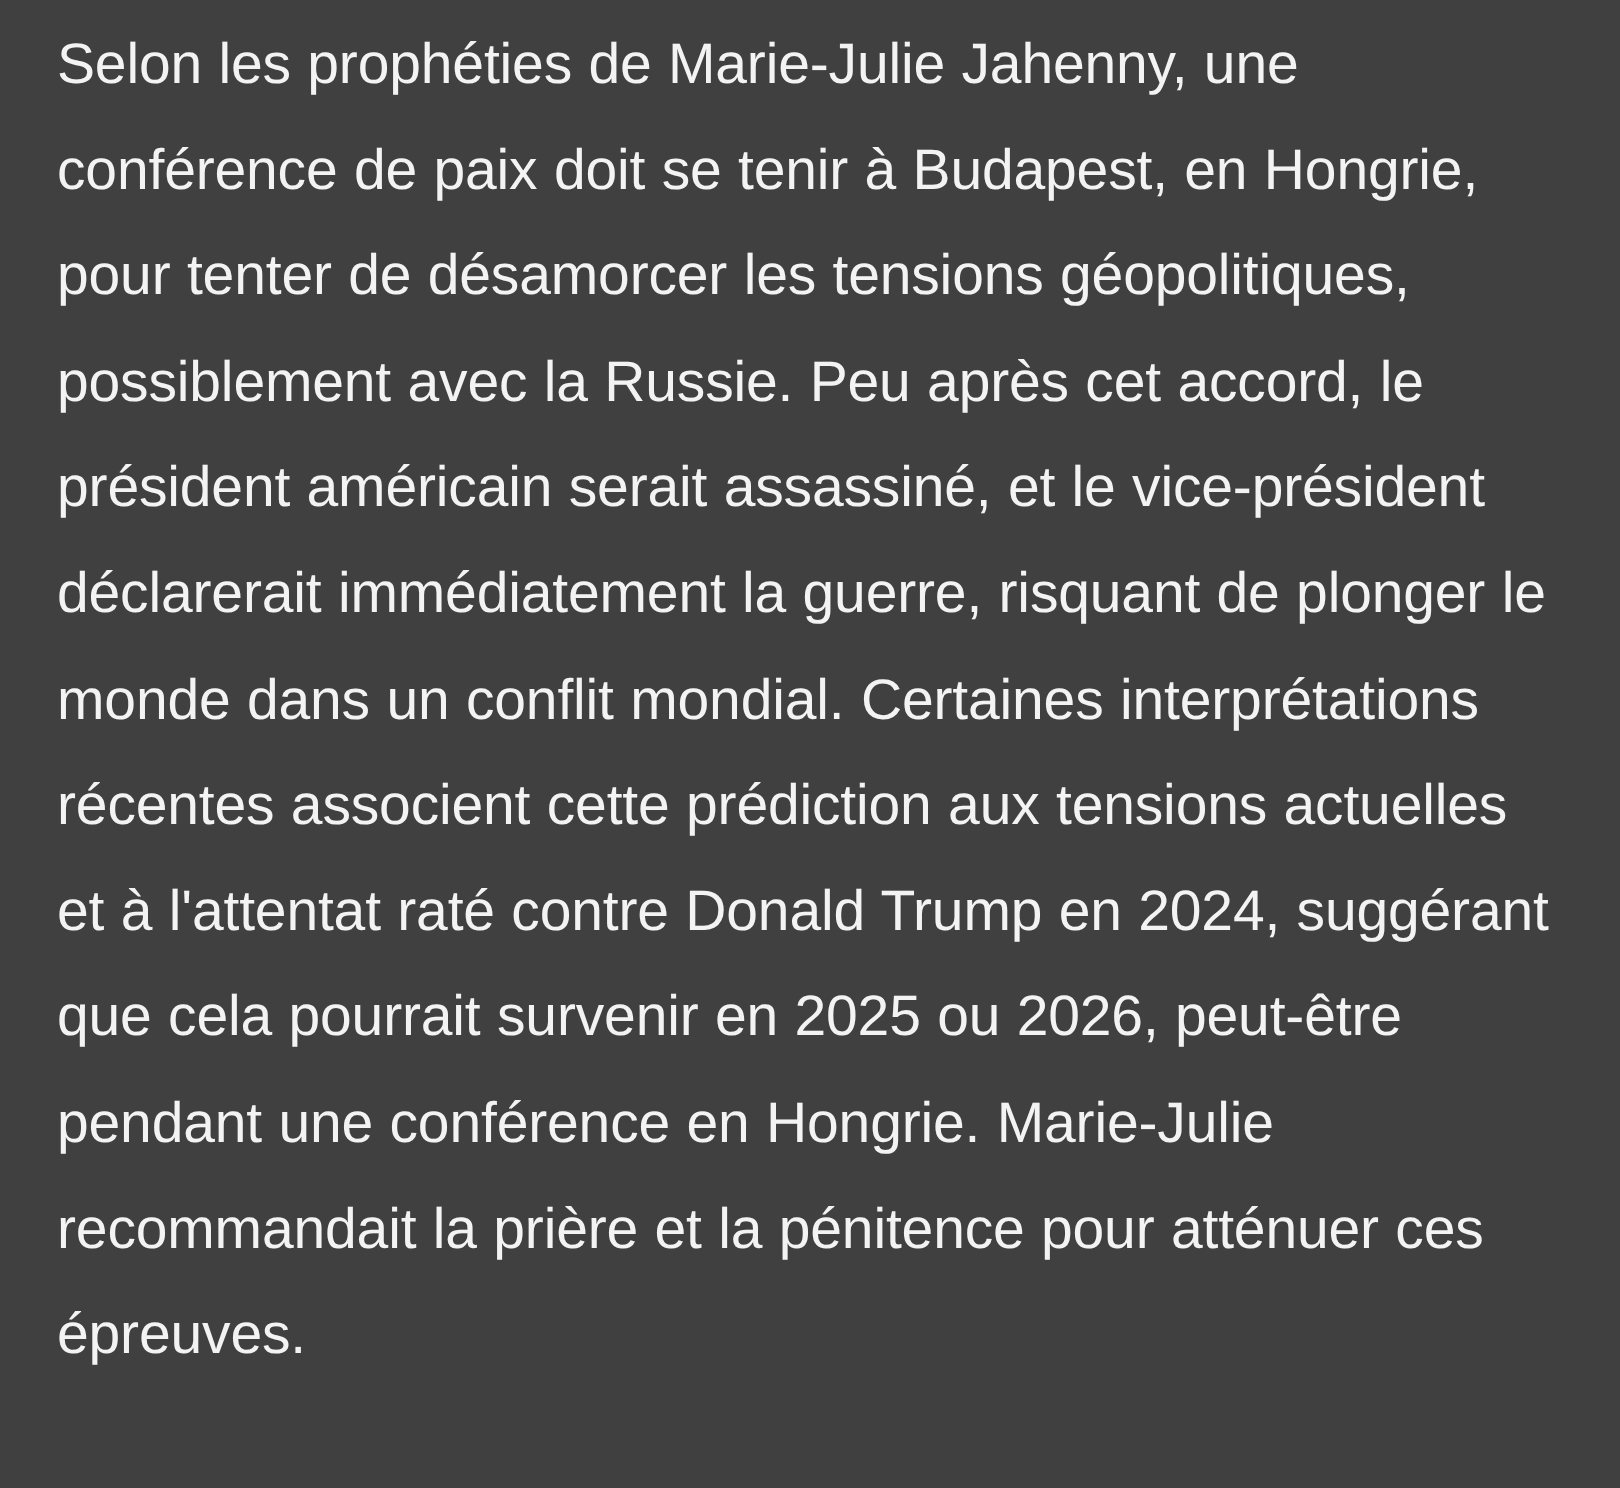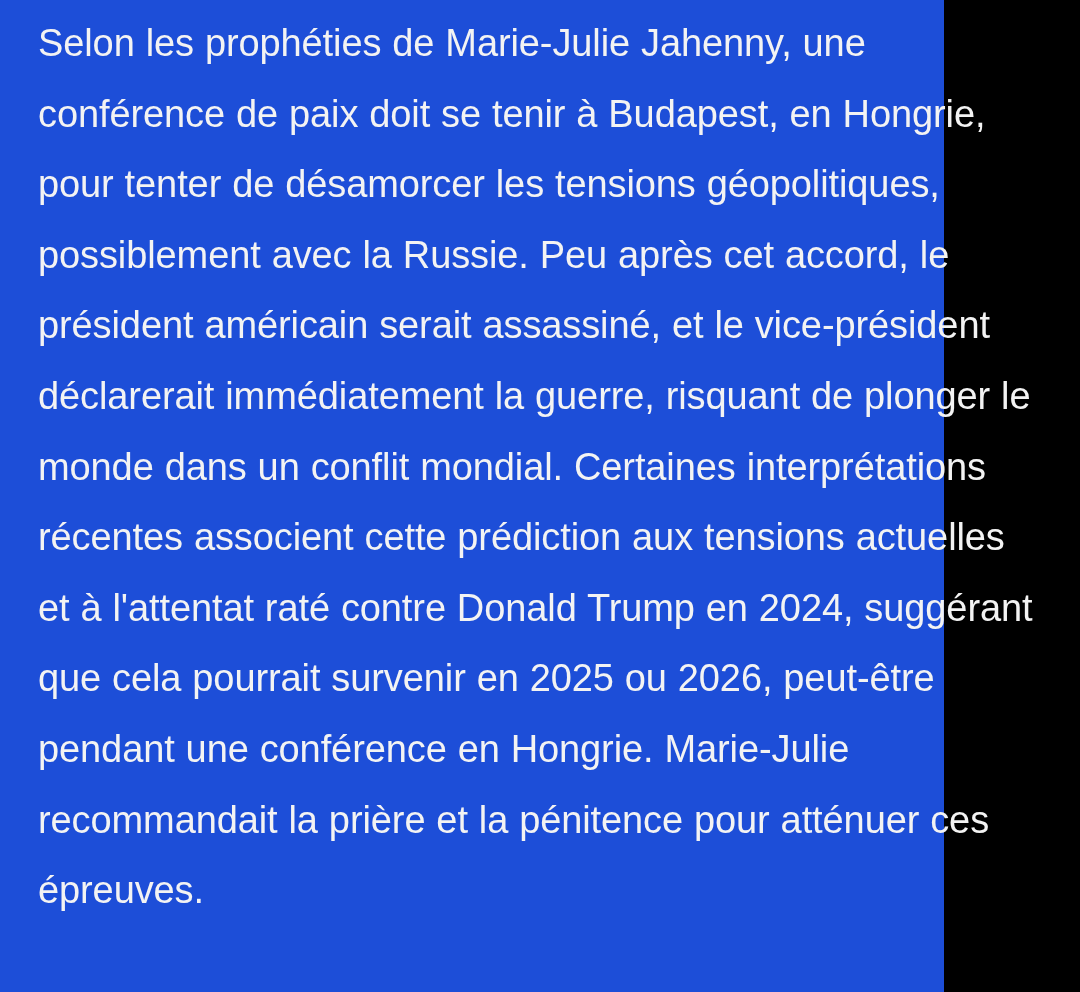--- a/index.html
+++ b/index.html
@@ -7,23 +7,23 @@
     padding: 0;
     background: #000000;
   }
   body {
     width: 1080px;
     height: 992px;
     overflow: hidden;
     font-family: "Liberation Sans", sans-serif;
   }
   .page {
-    width: 944px;
+    width: 1080px;
     height: 992px;
-    background: #1d4ed8;
+    background: #404040;
     box-sizing: border-box;
     padding: 0;
     position: relative;
   }
   .article-body {
     position: absolute;
     left: 38px;
     top: 0px;
     width: 1000px;
   }

